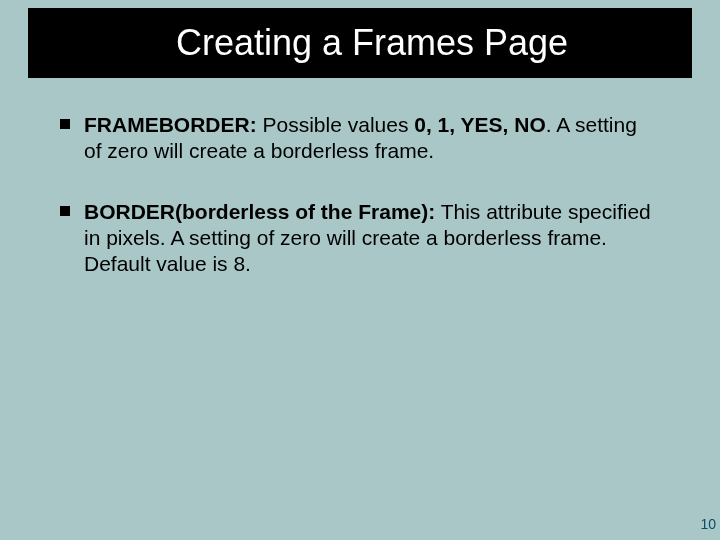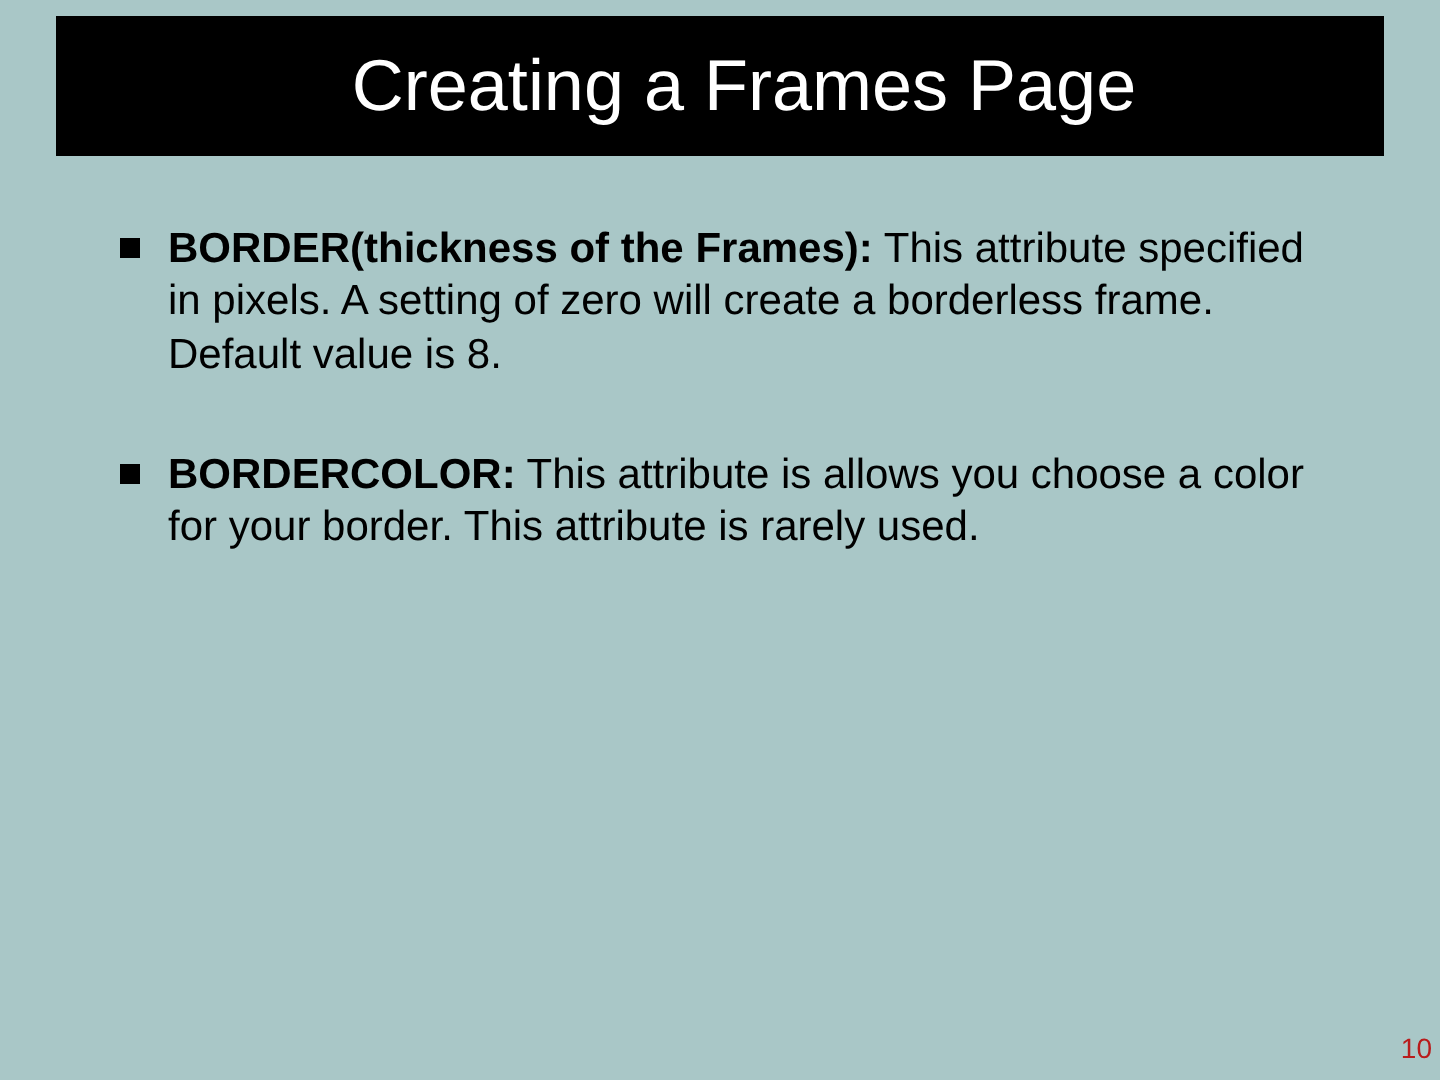--- a/index.html
+++ b/index.html
@@ -43,42 +43,42 @@
     margin-top: 7px;
     margin-right: 14px;
   }
   .bullet-text { flex: 1; }
   .bold { font-weight: bold; }
   .page-number {
     position: absolute;
     right: 4px;
     bottom: 8px;
     font-size: 14px;
-    color: #b91c1c;
+    color: #0c4a6e;
   }
 </style>
 </head>
 <body>
 
 <div class="title-bar">
   <h1>Creating a Frames Page</h1>
 </div>
 
 <div class="content">
 
-
   <div class="bullet-item">
     <div class="bullet-marker"></div>
     <div class="bullet-text">
-      <span class="bold">BORDER(thickness of the Frames):</span><span> This attribute specified in pixels. A setting of zero will create a borderless frame. Default value is 8.</span>
+      <span class="bold">FRAMEBORDER: </span><span>Possible values </span><span class="bold">0, 1, YES, NO</span><span>. A setting of zero will create a borderless frame.</span>
     </div>
   </div>
 
   <div class="bullet-item">
     <div class="bullet-marker"></div>
     <div class="bullet-text">
-      <span class="bold">BORDERCOLOR:</span><span> This attribute is allows you choose a color for your border. This attribute is rarely used.</span>
+      <span class="bold">BORDER(borderless of the Frame):</span><span> This attribute specified in pixels. A setting of zero will create a borderless frame. Default value is 8.</span>
     </div>
   </div>
+
 
 </div>
 
 <div class="page-number">10</div>
 
 </body></html>

